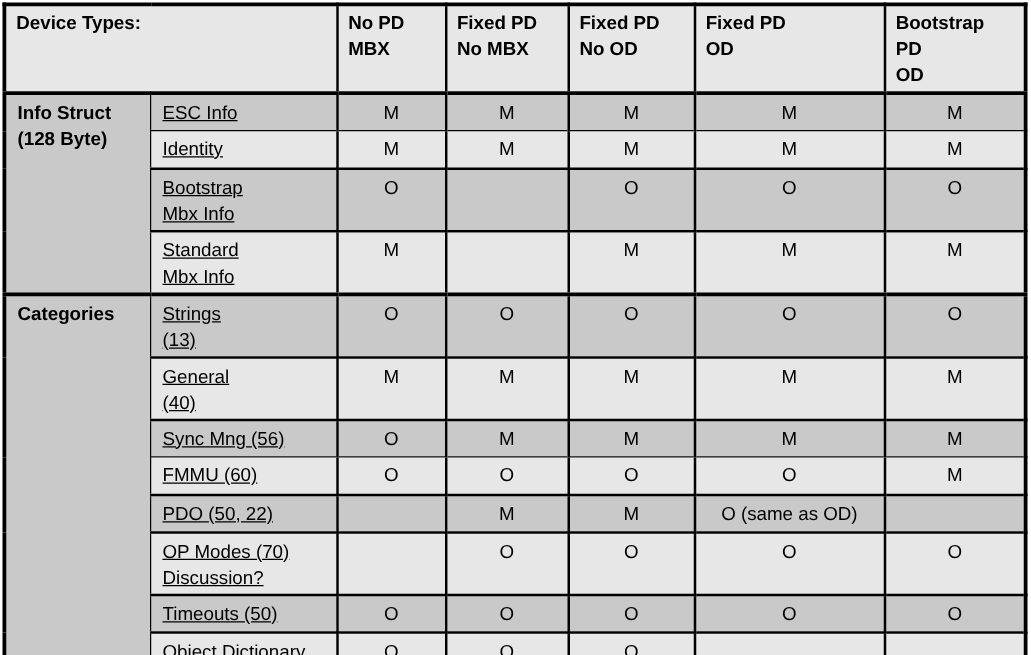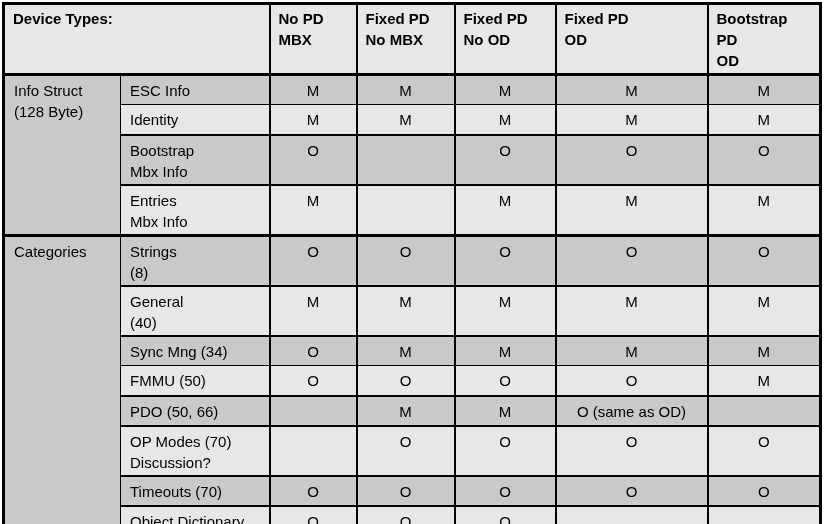--- a/index.html
+++ b/index.html
@@ -43,23 +43,25 @@
 
   td.hdr {
     font-weight: bold;
     padding: 3px 19px 2px 8px;
     border-bottom-width: 3px;
     background: var(--light);
   }
   td.grp {
     background: var(--dark);
     padding: 4px 6px 2px 9px;
+    font-weight: bold;
   }
   td.lbl {
     padding: 4px 6px 2px 9px;
+    text-decoration: underline;
   }
   td.val {
     text-align: center;
     padding: 4px 2px 2px 2px;
   }
   tr.dark > td.lbl, tr.dark > td.val { background: var(--dark); }
   tr.light > td.lbl, tr.light > td.val { background: var(--light); }
 
   
   tr.rh30 { height: 30px; }
@@ -125,83 +127,83 @@
     <tr class="dark rh48">
       <td class="lbl">Bootstrap
 Mbx Info</td>
       <td class="val">O</td>
       <td class="val"></td>
       <td class="val">O</td>
       <td class="val">O</td>
       <td class="val">O</td>
     </tr>
     <tr class="light rh47">
-      <td class="lbl">Entries
+      <td class="lbl">Standard
 Mbx Info</td>
       <td class="val">M</td>
       <td class="val"></td>
       <td class="val">M</td>
       <td class="val">M</td>
       <td class="val">M</td>
     </tr>
 
     <tr class="dark rh48 group-top">
       <td class="grp" rowspan="8">Categories</td>
       <td class="lbl">Strings
-(8)</td>
+(13)</td>
       <td class="val">O</td>
       <td class="val">O</td>
       <td class="val">O</td>
       <td class="val">O</td>
       <td class="val">O</td>
     </tr>
     <tr class="light rh47">
       <td class="lbl">General
 (40)</td>
       <td class="val">M</td>
       <td class="val">M</td>
       <td class="val">M</td>
       <td class="val">M</td>
       <td class="val">M</td>
     </tr>
     <tr class="dark rh30 thin-bottom">
-      <td class="lbl">Sync Mng (34)</td>
+      <td class="lbl">Sync Mng (56)</td>
       <td class="val">O</td>
       <td class="val">M</td>
       <td class="val">M</td>
       <td class="val">M</td>
       <td class="val">M</td>
     </tr>
     <tr class="light rh30 thin-top">
-      <td class="lbl">FMMU (50)</td>
+      <td class="lbl">FMMU (60)</td>
       <td class="val">O</td>
       <td class="val">O</td>
       <td class="val">O</td>
       <td class="val">O</td>
       <td class="val">M</td>
     </tr>
     <tr class="dark rh30">
-      <td class="lbl">PDO (50, 66)</td>
+      <td class="lbl">PDO (50, 22)</td>
       <td class="val"></td>
       <td class="val">M</td>
       <td class="val">M</td>
       <td class="val">O (same as OD)</td>
       <td class="val"></td>
     </tr>
     <tr class="light rh48">
       <td class="lbl">OP Modes (70)
 Discussion?</td>
       <td class="val"></td>
       <td class="val">O</td>
       <td class="val">O</td>
       <td class="val">O</td>
       <td class="val">O</td>
     </tr>
     <tr class="dark rh30">
-      <td class="lbl">Timeouts (70)</td>
+      <td class="lbl">Timeouts (50)</td>
       <td class="val">O</td>
       <td class="val">O</td>
       <td class="val">O</td>
       <td class="val">O</td>
       <td class="val">O</td>
     </tr>
     <tr class="light rh50">
       <td class="lbl">Object Dictionary
 Entries (80)</td>
       <td class="val">O</td>

